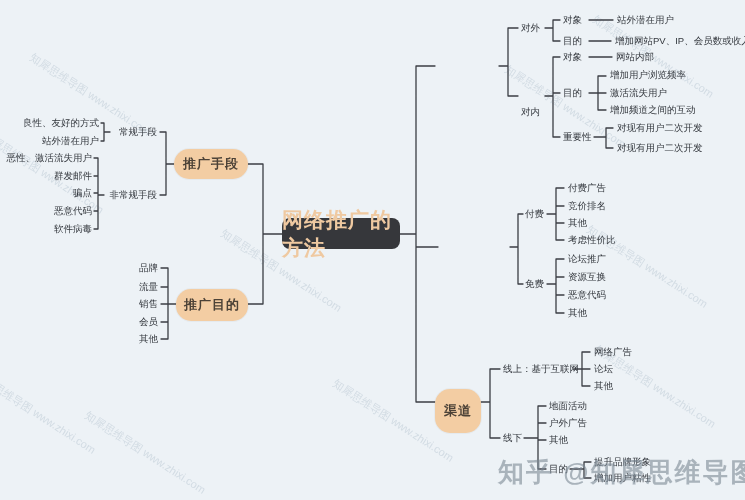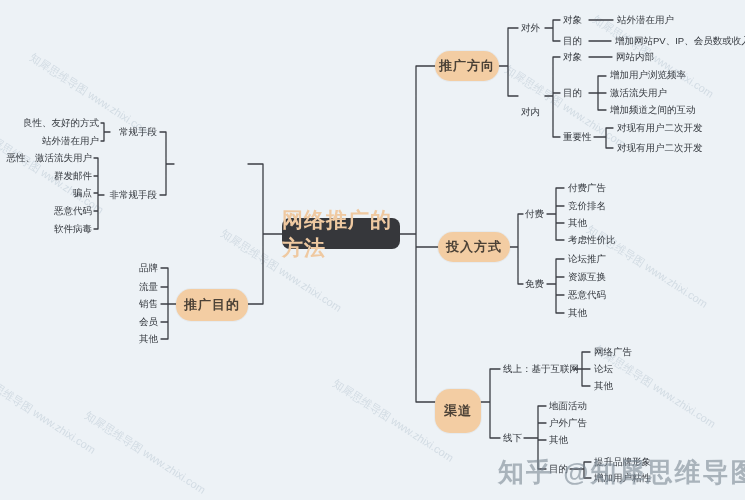--- a/index.html
+++ b/index.html
@@ -72,24 +72,23 @@
       M282,234 H263  M263,164 V304 M263,164 H248 M263,304 H248
       M174,164 H166  M166,132 V195 M166,132 H160 M166,195 H160
       M110,132 H104  M104,123 V141 M104,123 H101 M104,141 H101
       M104,195 H98   M98,158 V229  M98,158 H94  M98,176 H94  M98,193 H94  M98,211 H94  M98,229 H94
       M176,304 H168  M168,268 V339 M168,268 H161 M168,287 H161 M168,304 H161 M168,322 H161 M168,339 H161
     "></path>
   </svg>
 
   <div class="root" style="left:282px;top:218px;width:118px;height:31px">网络推广的方法</div>
 
-  <div class="pill" style="left:435px;top:51px;width:64px;height:30px">推广方向</div>
-  <div class="pill" style="left:438px;top:232px;width:72px;height:30px">投入方式</div>
   <div class="pill" style="left:435px;top:389px;width:46px;height:44px">渠道</div>
 
+  <div class="pill" style="left:174px;top:149px;width:74px;height:30px">推广手段</div>
   <div class="pill" style="left:176px;top:289px;width:72px;height:32px">推广目的</div>
 
   <div class="txt" style="left:521px;top:28px">对外</div>
   <div class="txt" style="left:563px;top:20px">对象</div>
   <div class="txt" style="left:617px;top:20px">站外潜在用户</div>
   <div class="txt" style="left:563px;top:41px">目的</div>
   <div class="txt" style="left:615px;top:41px">增加网站PV、IP、会员数或收入</div>
   <div class="txt" style="left:521px;top:112px">对内</div>
   <div class="txt" style="left:563px;top:57px">对象</div>
   <div class="txt" style="left:616px;top:57px">网站内部</div>

